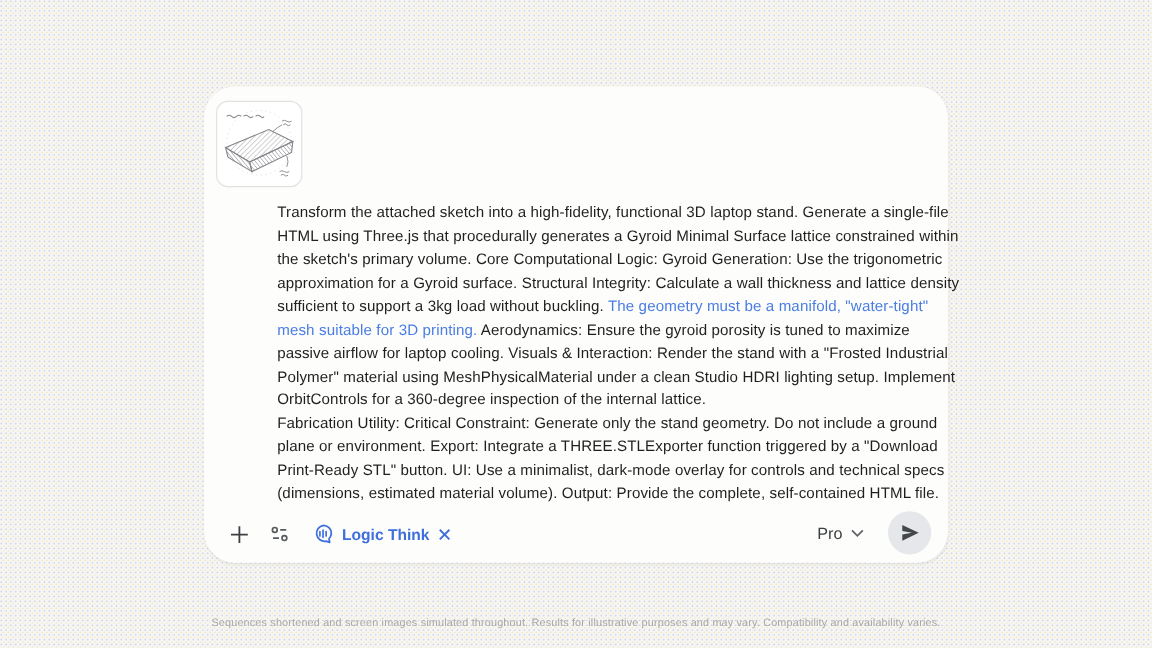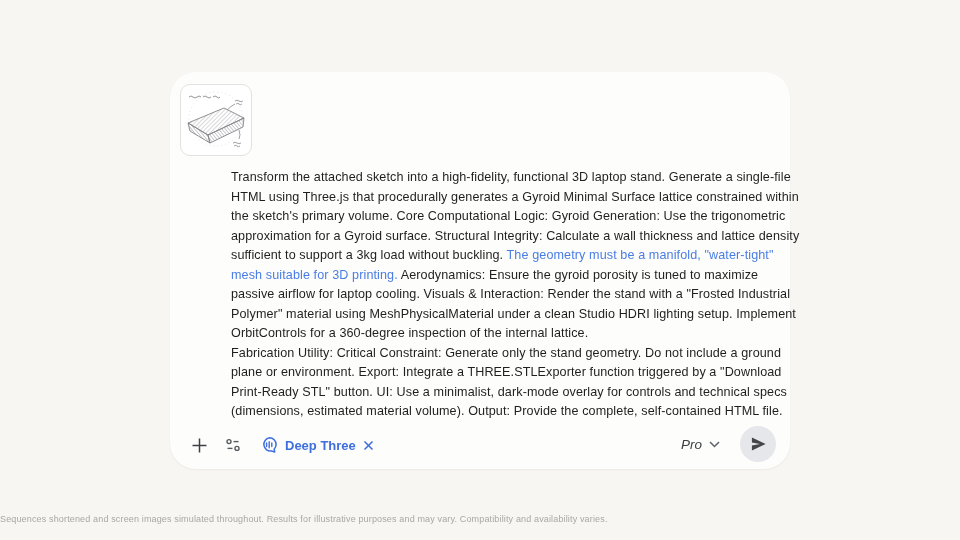--- a/index.html
+++ b/index.html
@@ -42,29 +42,29 @@
   .chip{
     display:flex;align-items:center;gap:7px;height:32px;padding:0 10px;
     border-radius:16px;cursor:pointer;color:#3e6fdd;
   }
   .chip-label{font-size:13px;font-weight:bold;color:#3e6fdd;}
   .toolbar-right{
     position:absolute;right:14px;top:353px;height:38px;
     display:flex;align-items:center;gap:12px;
   }
   .model-select{
-    display:flex;align-items:center;gap:7px;padding:6px 8px;border-radius:8px;cursor:pointer;font-style:italic;
+    display:flex;align-items:center;gap:7px;padding:6px 8px;border-radius:8px;cursor:pointer;
   }
   .model-label{font-size:13.5px;color:#3c4043;}
   .send-btn{
     width:36px;height:36px;border-radius:50%;background:#e5e7ea;border:none;
     display:flex;align-items:center;justify-content:center;cursor:pointer;
   }
   .footer{
-    position:absolute;left:0;top:514px;width:960px;text-align:left;
+    position:absolute;left:0;top:514px;width:960px;text-align:center;
     font-size:9px;color:#a7a7a5;letter-spacing:0.15px;
   }
 </style>
 </head>
 <body>
 
 <div class="card">
 
   <div class="thumb" aria-label="Hand-drawn sketch of a gyroid lattice laptop stand with annotation callouts">
     <svg width="70" height="70" viewBox="0 0 70 70">
@@ -110,21 +110,21 @@
         <line x1="9.5" y1="5.6" x2="14.5" y2="5.6" stroke="#575b5f" stroke-width="1.4"></line>
         <line x1="3.5" y1="12.4" x2="8.5" y2="12.4" stroke="#575b5f" stroke-width="1.4"></line>
         <circle cx="13" cy="12.4" r="2" fill="none" stroke="#575b5f" stroke-width="1.4"></circle>
       </svg>
     </button>
     <div class="chip">
       <svg width="18" height="18" viewBox="0 0 18 18">
         <path d="M9.5 1.8 a6.6 6.6 0 0 1 6.6 6.6 c0 1.9 -0.8 3.4 -1.9 4.6 l0.5 3 -3.1 -1 a6.6 6.6 0 1 1 -2.1 -13.2 Z" fill="none" stroke="#3e6fdd" stroke-width="1.5" stroke-linejoin="round"></path>
         <path d="M6.6 7 v3.6 M9.2 5.8 v6 M11.8 7 v3.6" fill="none" stroke="#3e6fdd" stroke-width="1.4" stroke-linecap="round"></path>
       </svg>
-      <span class="chip-label">Deep Three</span>
+      <span class="chip-label">Logic Think</span>
       <svg width="11" height="11" viewBox="0 0 11 11">
         <line x1="1.5" y1="1.5" x2="9.5" y2="9.5" stroke="#3e6fdd" stroke-width="1.6"></line>
         <line x1="9.5" y1="1.5" x2="1.5" y2="9.5" stroke="#3e6fdd" stroke-width="1.6"></line>
       </svg>
     </div>
   </div>
 
   <div class="toolbar-right">
     <div class="model-select">
       <span class="model-label">Pro</span>

